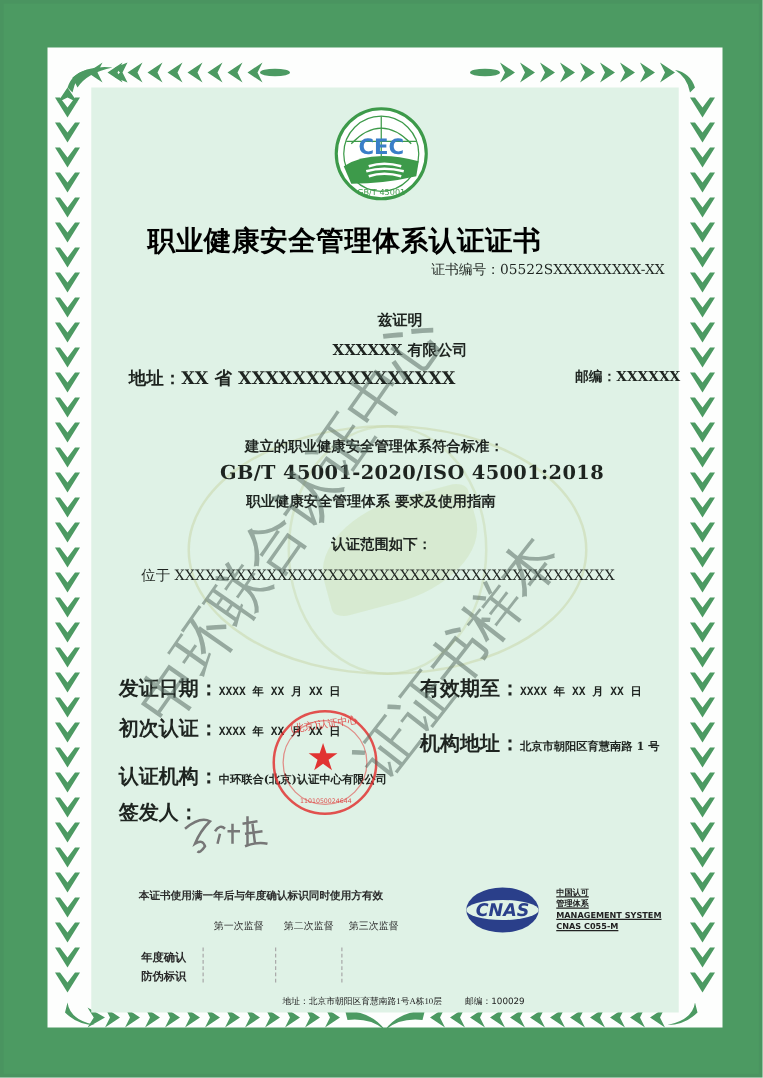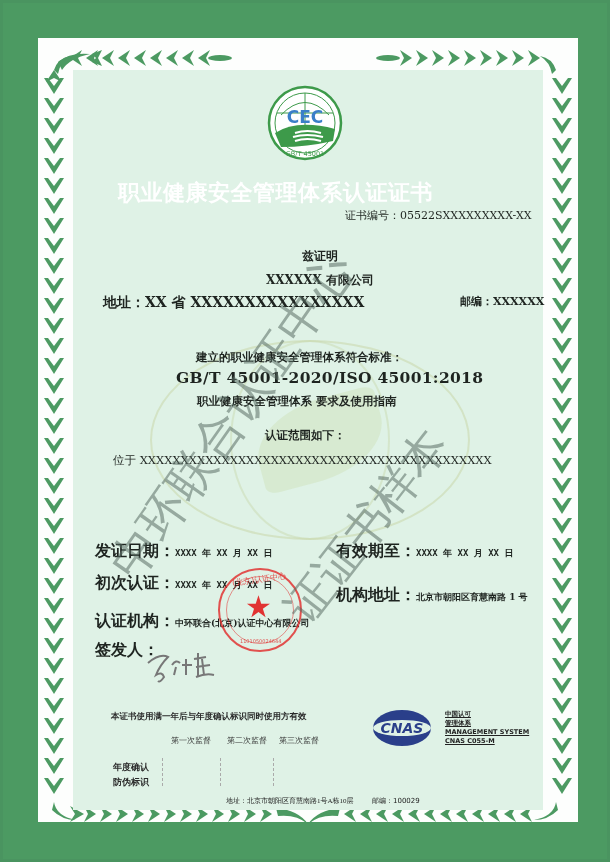--- a/index.html
+++ b/index.html
@@ -7,21 +7,21 @@
   body { background: #4a9460; position: relative; font-family: "DejaVu Serif", serif; }
   .outer-green { position: absolute; left: 3px; top: 3px; width: 604px; height: 856px; background: #4c9a62; }
   .paper { position: absolute; left: 38px; top: 38px; width: 540px; height: 784px; background: #fdfefd; }
   .inner { position: absolute; left: 73px; top: 70px; width: 470px; height: 740px; background: #dff2e6; }
   .garland { position: absolute; }
   .watermark { position: absolute; color: rgba(90,110,100,0.55); font-family: "DejaVu Sans", sans-serif; font-weight: 300; pointer-events: none; white-space: nowrap; transform-origin: left top; }
   .bg-globe { position: absolute; left: 150px; top: 340px; width: 320px; height: 200px; border: 2px solid rgba(200,215,170,0.55); border-radius: 50%; }
   .bg-globe2 { position: absolute; left: 230px; top: 340px; width: 160px; height: 200px; border: 2px solid rgba(200,215,170,0.45); border-radius: 50%; }
   .bg-leaf { position: absolute; left: 255px; top: 400px; width: 130px; height: 80px; background: rgba(200,220,170,0.35); border-radius: 60% 10% 60% 10%; transform: rotate(-15deg); }
   .txt { position: absolute; color: #1e2420; white-space: nowrap; }
-  .title { left: 118px; top: 178px; font-family: Liberation Serif, serif; font-weight: bold; font-size: 22px; letter-spacing: 0.5px; color: #ffffff; }
+  .title { left: 118px; top: 178px; font-family: Liberation Serif, serif; font-weight: bold; font-size: 22px; letter-spacing: 0.5px; color: #000000; }
   .certno { left: 345px; top: 208px; font-size: 11px; }
   .certno .lbl { font-family: "DejaVu Sans", sans-serif; margin-top: 30px; }
   .herby { left: 302px; top: 248px; font-family: "DejaVu Sans", sans-serif; font-weight: bold; font-size: 12px; text-align: right; }
   .company { left: 255px; top: 272px; font-size: 12px; font-weight: bold; margin-left: 11px; }
   .addr { left: 103px; top: 294px; font-size: 14px; font-weight: bold; }
   .zip { left: 413px; top: 294px; font-size: 11px; font-weight: bold; padding-left: 47px; }
   .std-intro { left: 196px; top: 350px; font-family: Liberation Mono, monospace; font-weight: bold; font-size: 11.5px; }
   .std { left: 176px; top: 368px; font-size: 15.5px; font-weight: bold; letter-spacing: 0.3px; }
   .std-name { left: 197px; top: 394px; font-family: "DejaVu Sans", sans-serif; font-weight: bold; font-size: 11.5px; }
   .scope-h { left: 265px; top: 428px; font-family: "DejaVu Sans", sans-serif; font-weight: bold; font-size: 11.5px; }

